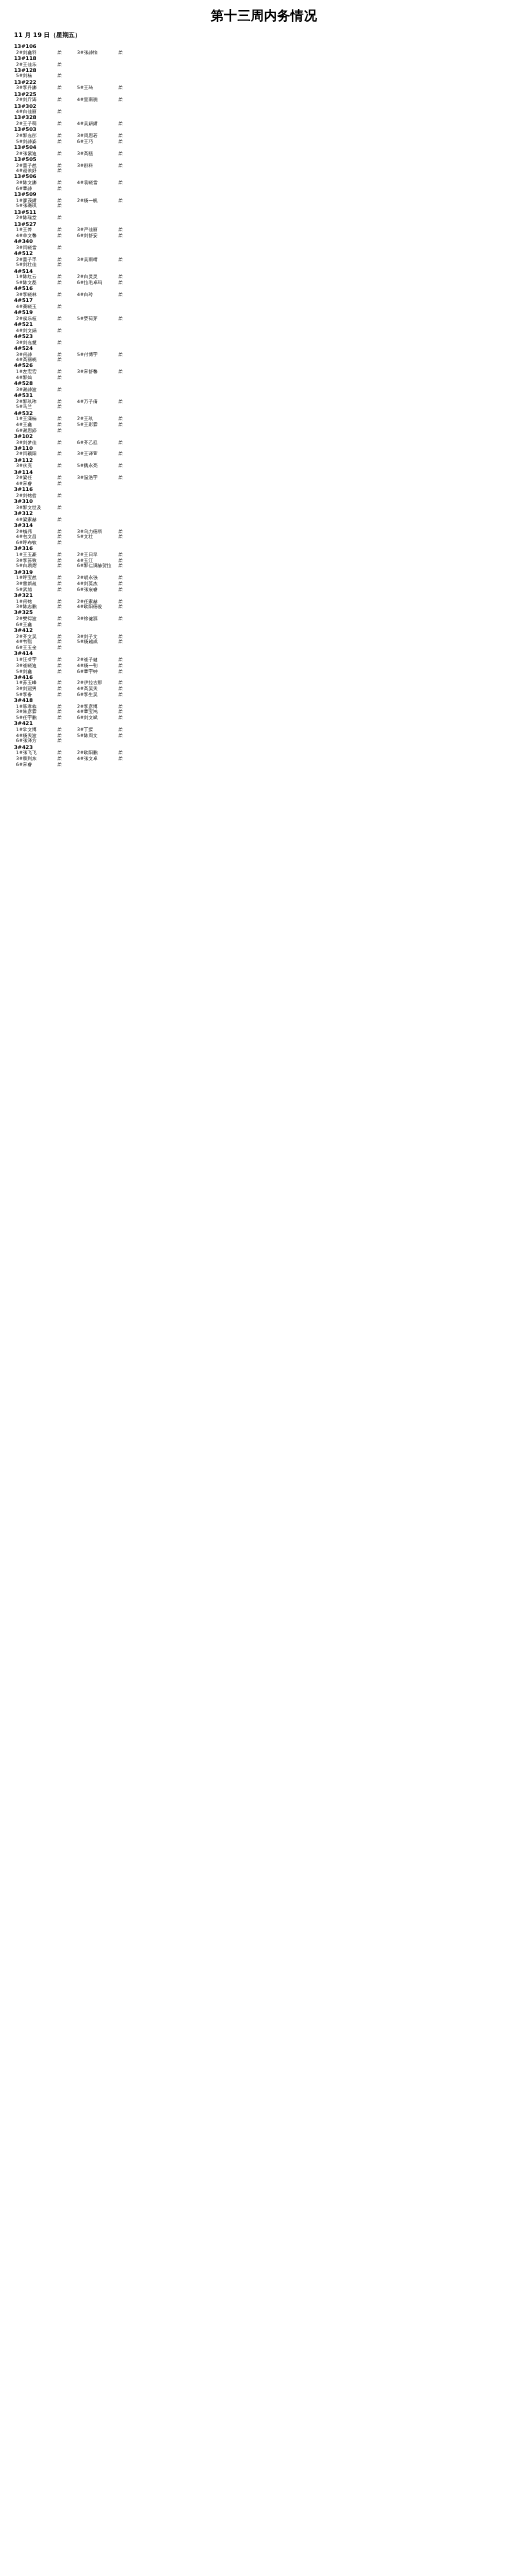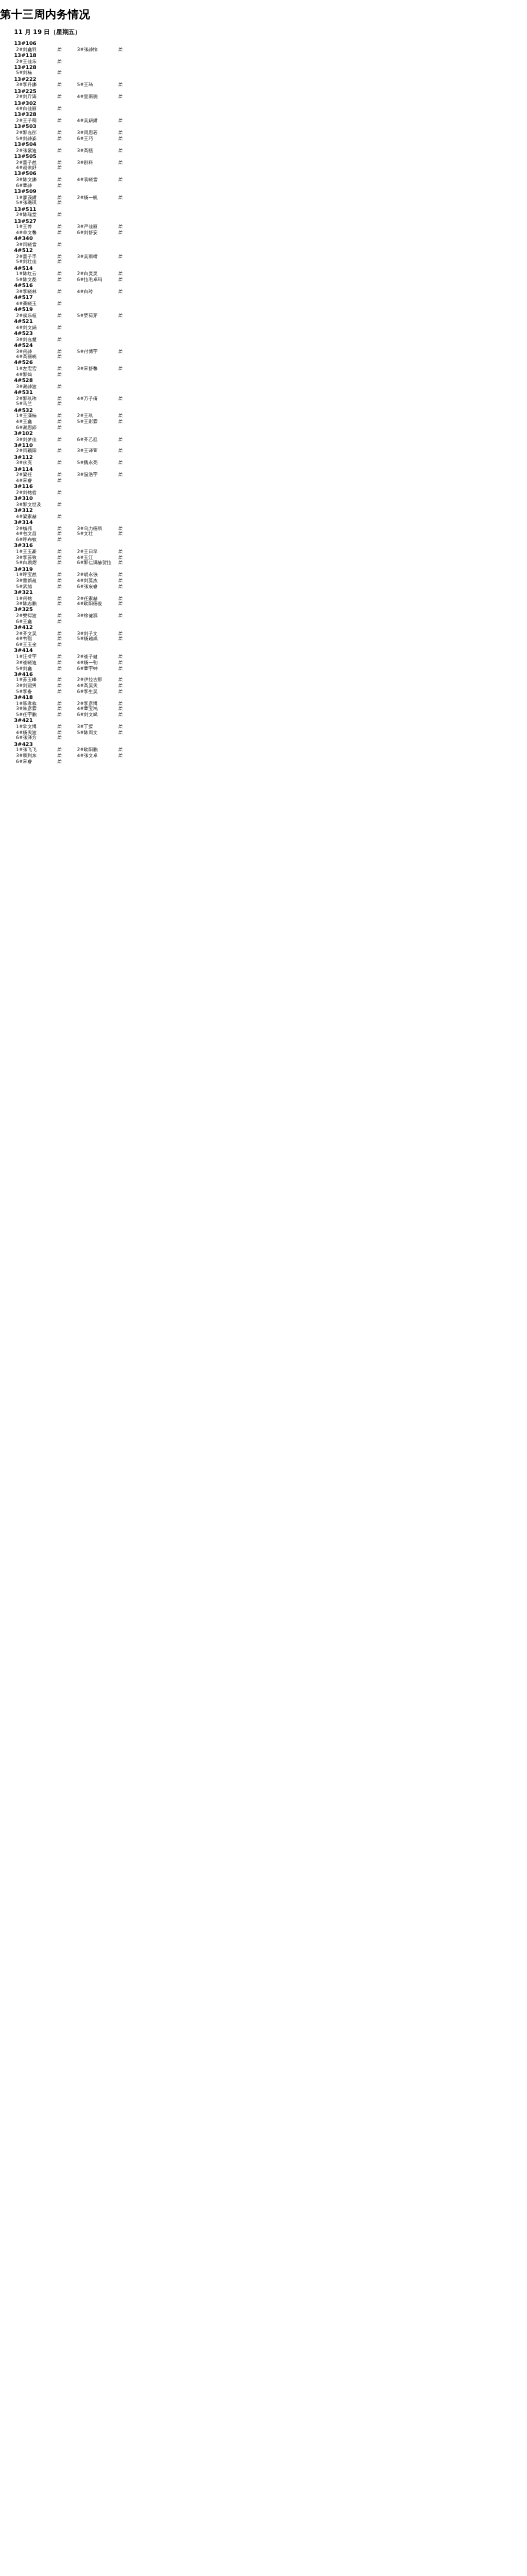--- a/index.html
+++ b/index.html
@@ -11,21 +11,22 @@
     font-family: "DejaVu Sans", "Liberation Sans", sans-serif;
     color: #000000;
     width: 528px;
   }
   .page {
     width: 528px;
     box-sizing: border-box;
     padding: 7.2px 0 15.5px 0;
   }
   .doc-title {
-    font-size: 11px;
+    text-align: center;
+    font-size: 13px;
     font-weight: bold;
     margin: 0 0 6.2px 0;
     letter-spacing: 0.3px;
   }
   .doc-subtitle {
     font-size: 6.2px;
     font-weight: bold;
     margin: 0 0 3.1px 0;
     padding-left: 14px;
   }

